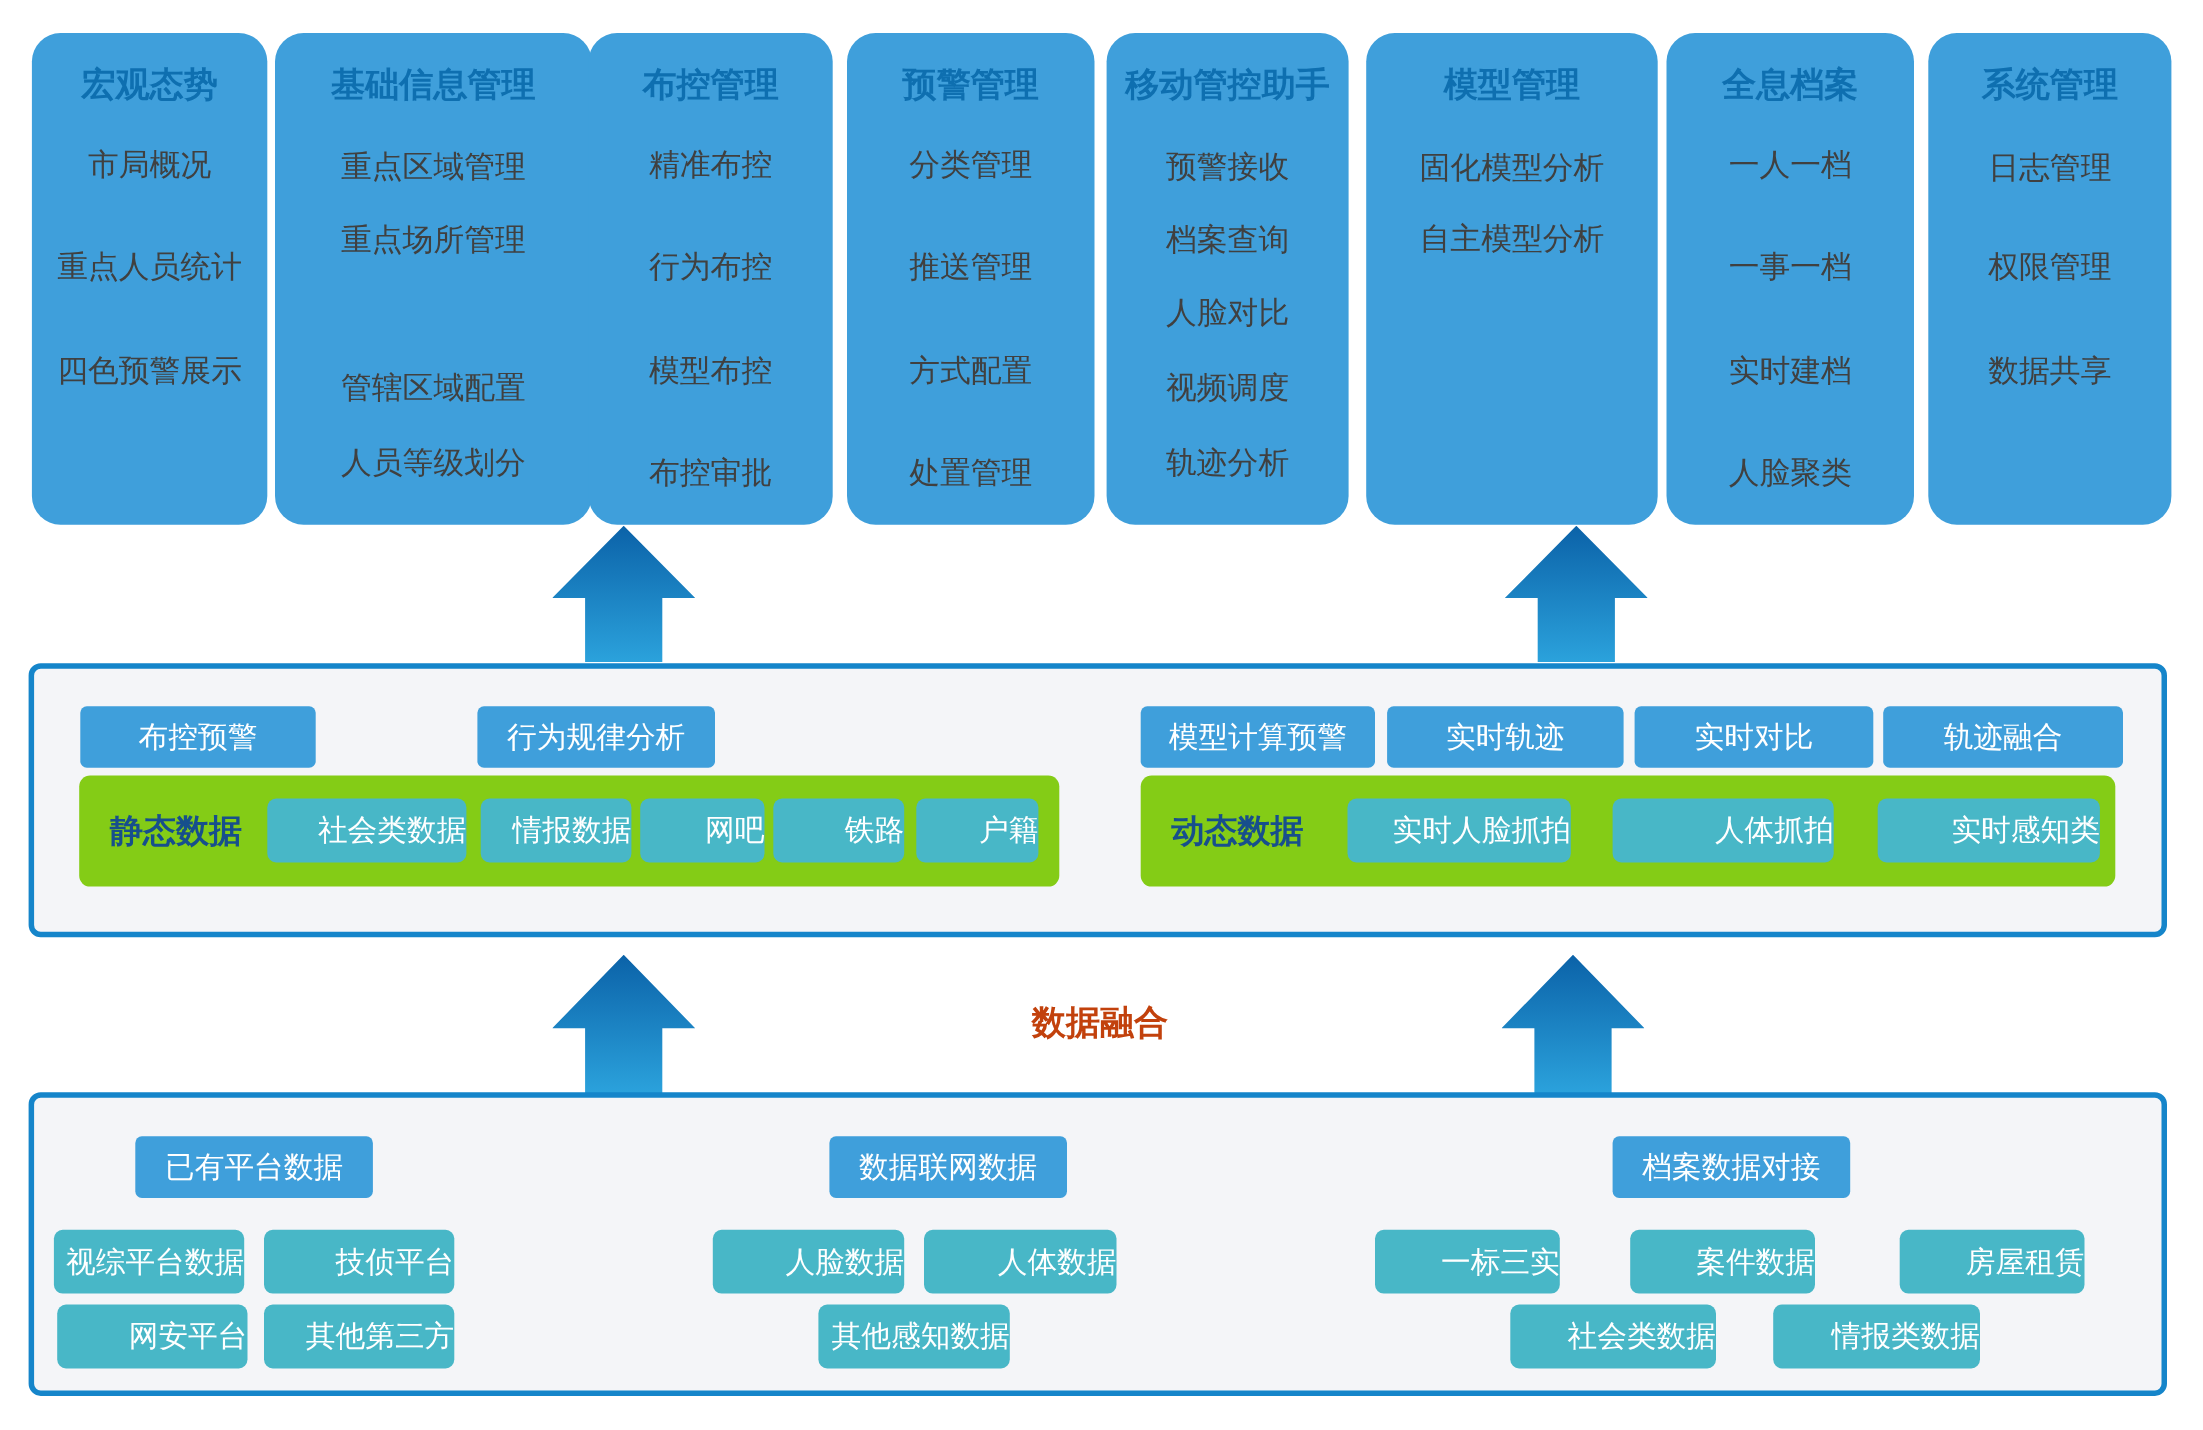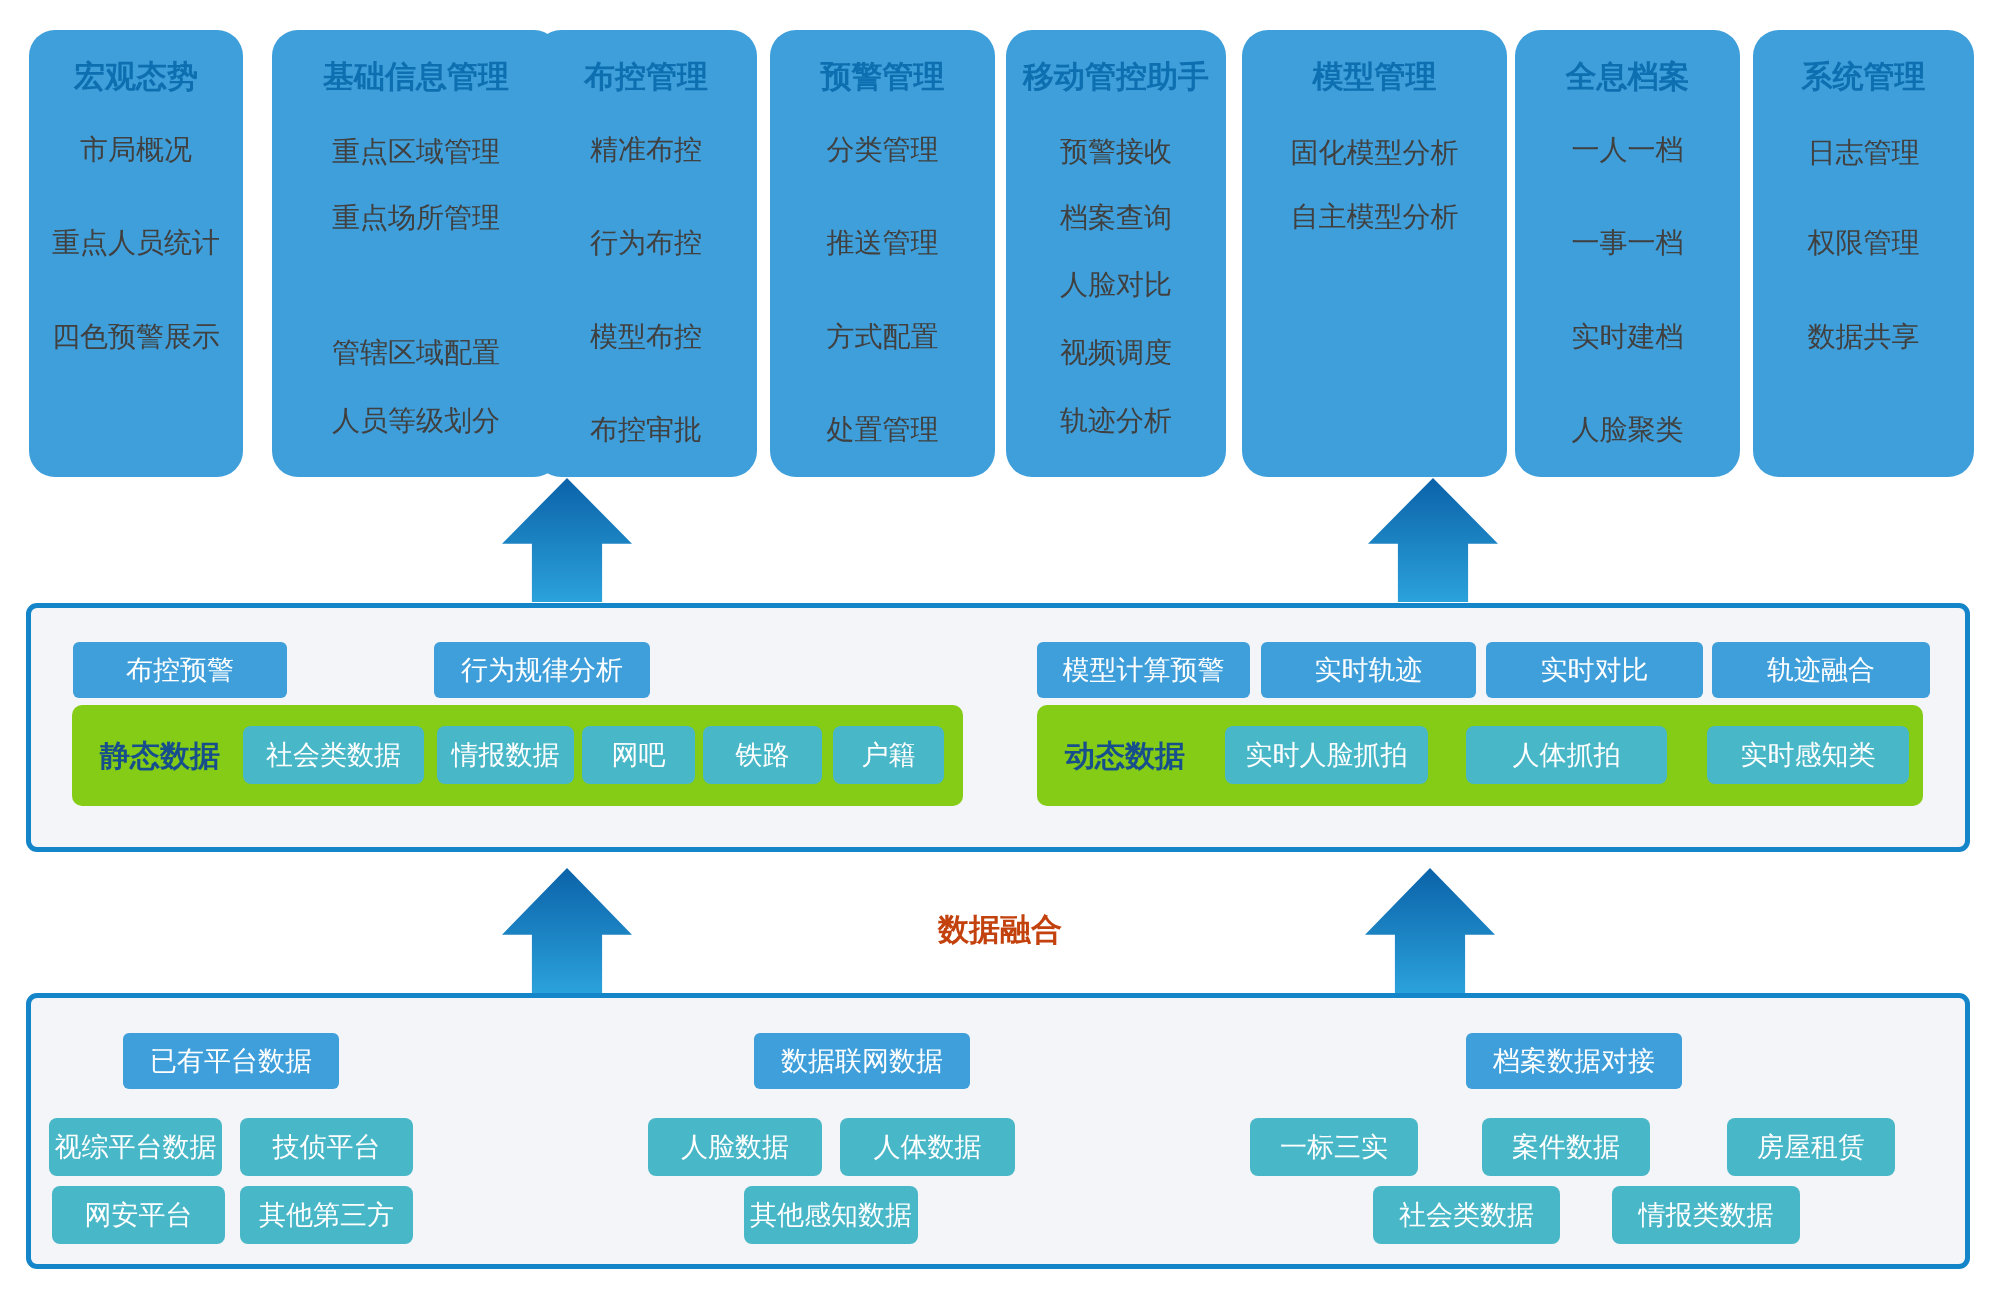--- a/index.html
+++ b/index.html
@@ -33,38 +33,38 @@
   }
   .subpanel{
     position:absolute;top:97px;height:101px;background:#84cc16;border-radius:10px;
   }
   .group-label{
     position:absolute;left:18px;width:140px;height:101px;line-height:101px;
     text-align:center;font-size:30px;font-weight:bold;color:#174F8C;
   }
   .tealpill{
     position:absolute;top:21px;height:58px;line-height:58px;background:#48B7C7;border-radius:8px;
-    color:#ffffff;font-size:27px;text-align:center;
+    color:#ffffff;font-size:27px;text-align:right;
   }
   .fusion{
     position:absolute;left:860px;top:908px;width:280px;height:44px;line-height:44px;
     text-align:center;font-size:31px;font-weight:bold;color:#c2410c;
   }
 </style>
 </head>
 <body>
 
 <div class="card" style="left:29px;width:214px">
   <div class="card-title">宏观态势</div>
   <div class="card-item" style="top:100px">市局概况</div>
   <div class="card-item" style="top:193px">重点人员统计</div>
   <div class="card-item" style="top:287px">四色预警展示</div>
 </div>
 
-<div class="card" style="left:272px;width:288px">
+<div class="card" style="left:250px;width:288px">
   <div class="card-title">基础信息管理</div>
   <div class="card-item" style="top:102px">重点区域管理</div>
   <div class="card-item" style="top:168px">重点场所管理</div>
   <div class="card-item" style="top:303px">管辖区域配置</div>
   <div class="card-item" style="top:371px">人员等级划分</div>
 </div>
 
 <div class="card" style="left:535px;width:222px">
   <div class="card-title">布控管理</div>
   <div class="card-item" style="top:100px">精准布控</div>

